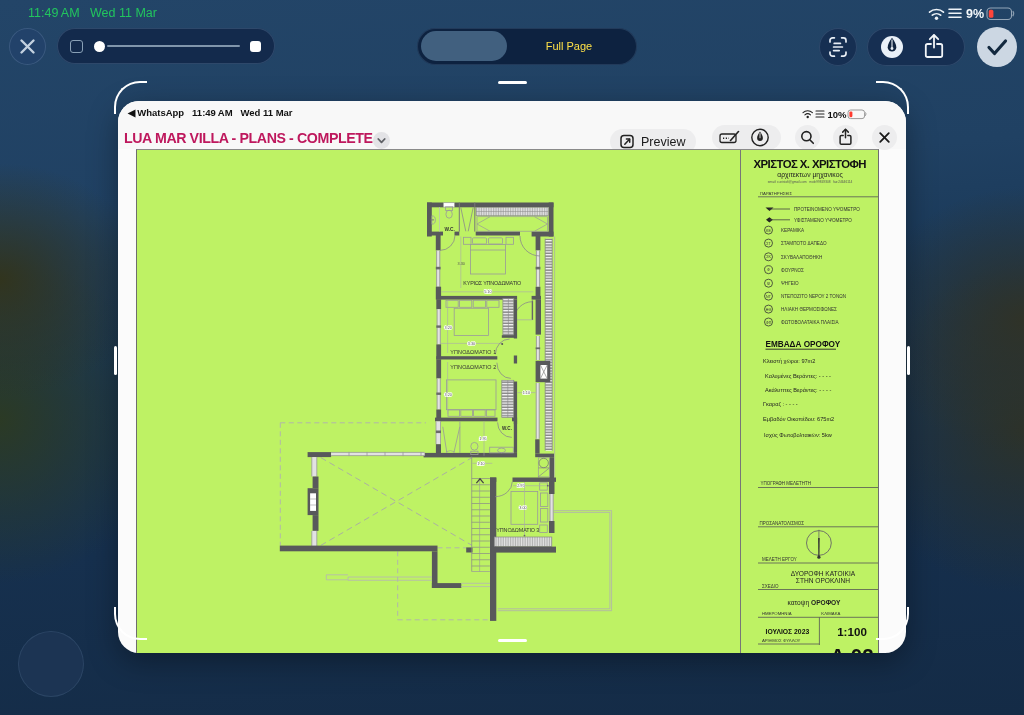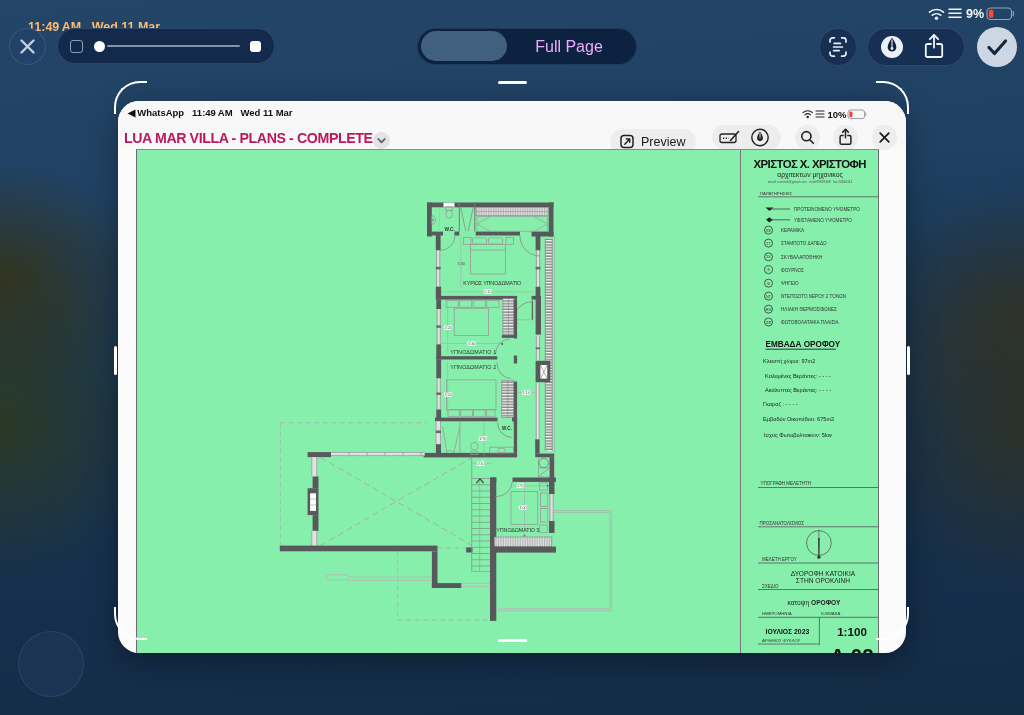--- a/index.html
+++ b/index.html
@@ -12,21 +12,21 @@
 <body>
 
 <div class="abs" style="left:0;top:0;width:1024px;height:715px;
   background:
     radial-gradient(190px 150px at 0px 280px, rgba(50,52,28,.97), rgba(50,52,28,0) 78%),
     radial-gradient(210px 210px at 0px 420px, rgba(44,58,34,.95), rgba(44,58,34,0) 78%),
     radial-gradient(200px 170px at 1024px 320px, rgba(48,50,38,.95), rgba(48,50,38,0) 78%),
     radial-gradient(210px 210px at 1024px 430px, rgba(46,50,38,.9), rgba(46,50,38,0) 78%),
     linear-gradient(175deg, #234568 0%, #204163 28%, #1a3857 45%, #16304e 70%, #142b46 100%);"></div>
 
-<div class="abs" style="left:28px;top:6px;color:#fdba74;font-size:12.5px;font-weight:bold;letter-spacing:0;margin-top:14px;">11:49 AM&nbsp;&nbsp;&nbsp;Wed 11 Mar</div>
+<div class="abs" style="left:28px;top:6px;color:#22c55e;font-size:12.5px;font-weight:normal;letter-spacing:0;">11:49 AM&nbsp;&nbsp;&nbsp;Wed 11 Mar</div>
 
 <div class="abs" style="left:928px;top:4px;width:92px;height:18px;">
 <svg width="92" height="18" viewBox="0 0 92 18">
 
   <g stroke="#eef3f8" fill="none" stroke-width="1.6" stroke-linecap="round">
     <path d="M1.5,8.2 A10.5,10.5 0 0 1 15.5,8.2"></path>
     <path d="M4.3,11.2 A6.6,6.6 0 0 1 12.7,11.2"></path>
   </g>
   <circle cx="8.5" cy="14.3" r="1.7" fill="#eef3f8"></circle>
 
@@ -60,21 +60,21 @@
   <div class="abs" style="left:37px;top:12.5px;width:11px;height:11px;border-radius:50%;background:#fff;"></div>
 
   <div class="abs" style="left:50px;top:16.8px;width:133px;height:2.6px;border-radius:2px;background:#8095ab;"></div>
 
   <div class="abs" style="left:193px;top:12.5px;width:11px;height:11px;border-radius:3px;background:#fff;"></div>
 </div>
 
 <div class="abs" style="left:417px;top:27.5px;width:220px;height:37px;border-radius:18.5px;background:#0d2240;box-shadow:inset 0 0 0 1px rgba(110,145,180,.22);">
 
   <div class="abs" style="left:4px;top:3.5px;width:86px;height:30px;border-radius:15px;background:#41607f;"></div>
-  <div class="abs" style="left:94px;top:0;width:116px;height:37px;line-height:37px;text-align:center;color:#f0abfc;font-size:16px;">Full Page</div>
+  <div class="abs" style="left:94px;top:0;width:116px;height:37px;line-height:37px;text-align:center;color:#fde047;font-size:11px;">Full Page</div>
 </div>
 
 <div class="abs" style="left:819px;top:27.5px;width:38px;height:38px;border-radius:50%;background:#162f52;box-shadow:inset 0 0 0 1px rgba(120,150,185,.25);">
 <svg width="38" height="38" viewBox="0 0 38 38">
   <g stroke="#e8eef5" stroke-width="1.7" fill="none" stroke-linecap="round">
     <path d="M11,14 v-1.6 a2.6,2.6 0 0 1 2.6,-2.6 h1.8"></path>
     <path d="M22.6,9.8 h1.8 a2.6,2.6 0 0 1 2.6,2.6 v1.6"></path>
     <path d="M27,24 v1.6 a2.6,2.6 0 0 1 -2.6,2.6 h-1.8"></path>
     <path d="M15.4,28.2 h-1.8 a2.6,2.6 0 0 1 -2.6,-2.6 v-1.6"></path>
     <line x1="15.2" y1="15.4" x2="21.4" y2="15.4"></line>
@@ -179,21 +179,21 @@
 
   <div class="abs" style="left:754px;top:24px;width:25px;height:25px;border-radius:50%;background:#ededee;">
     <svg width="25" height="25">
         <g stroke="#1a1a1a" stroke-width="1.8" stroke-linecap="round">
           <line x1="8.2" y1="8.2" x2="16.8" y2="16.8"></line>
           <line x1="16.8" y1="8.2" x2="8.2" y2="16.8"></line>
         </g>
       </svg>
   </div>
 
-  <div class="abs" style="left:18px;top:48px;width:741px;height:504px;background:#86efac;border-left:1px solid #6e6e6e;border-top:1px solid #8a8a8a;border-right:1px solid #6e6e6e;">
+  <div class="abs" style="left:18px;top:48px;width:741px;height:504px;background:#bef264;border-left:1px solid #6e6e6e;border-top:1px solid #8a8a8a;border-right:1px solid #6e6e6e;">
     <svg width="741" height="504" viewBox="137 133 741 504" style="position:absolute;left:0;top:0;" font-family="Liberation Sans, sans-serif">
       <defs>
         <pattern id="lv" width="4" height="2.8" patternUnits="userSpaceOnUse">
           <rect width="4" height="2.8" fill="#f4f4f4"></rect>
           <rect y="0.5" width="4" height="1.2" fill="#6e6e6e"></rect>
         </pattern>
         <pattern id="vh" width="1.7" height="4" patternUnits="userSpaceOnUse">
           <rect width="1.7" height="4" fill="#ffffff"></rect>
           <rect x="0.3" width="0.75" height="4" fill="#8a8a8a"></rect>
         </pattern>

